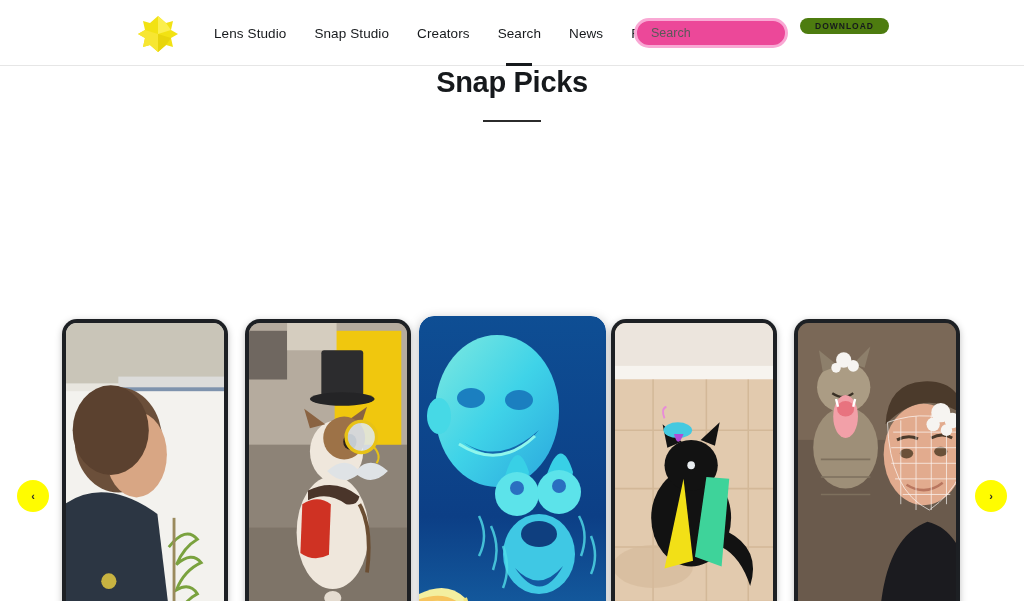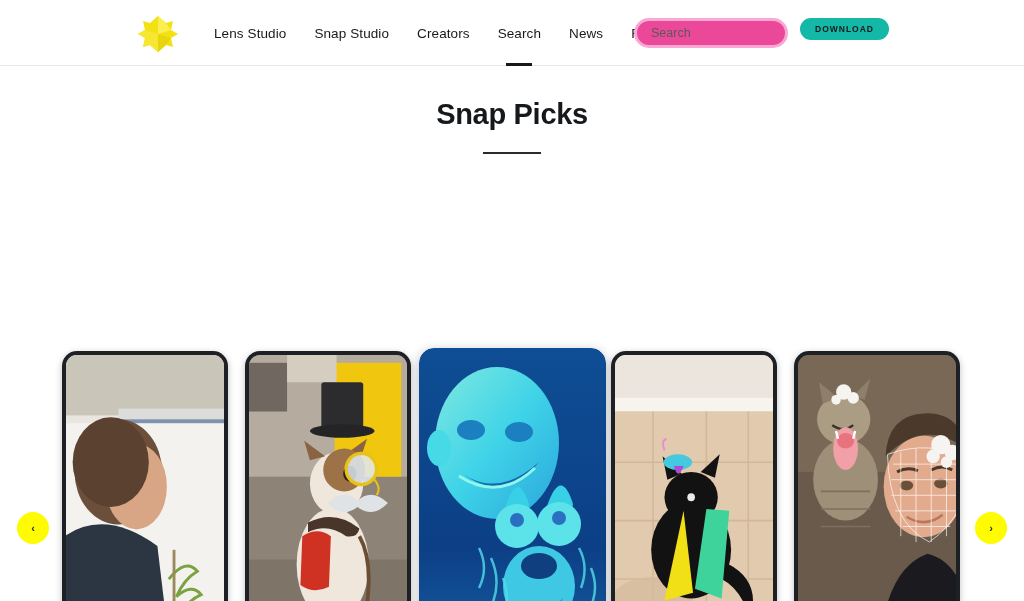--- a/index.html
+++ b/index.html
@@ -81,37 +81,36 @@
     color: #3a3a3a;
     outline: none;
   }
   .search-box::placeholder { color: #595959; }
 
   .download-btn {
     position: absolute;
     left: 800px;
     top: 18px;
     width: 89px;
-    height: 22px;
+    height: 16px;
     border: none;
     border-radius: 16px;
-    background: #14b8a6;
+    background: #4d7c0f;
     color: #16191c;
     font-family: "Liberation Sans", sans-serif;
     font-size: 8.5px;
     font-weight: 700;
     letter-spacing: 1px;
     cursor: pointer;
   }
 
   
   .title-wrap {
     width: 100%;
     text-align: center;
-    margin-top: 32px;
   }
   .page-title {
     font-size: 29px;
     font-weight: 700;
     letter-spacing: -0.3px;
     color: #16191c;
   }
   .title-rule {
     width: 58px;
     height: 2px;

